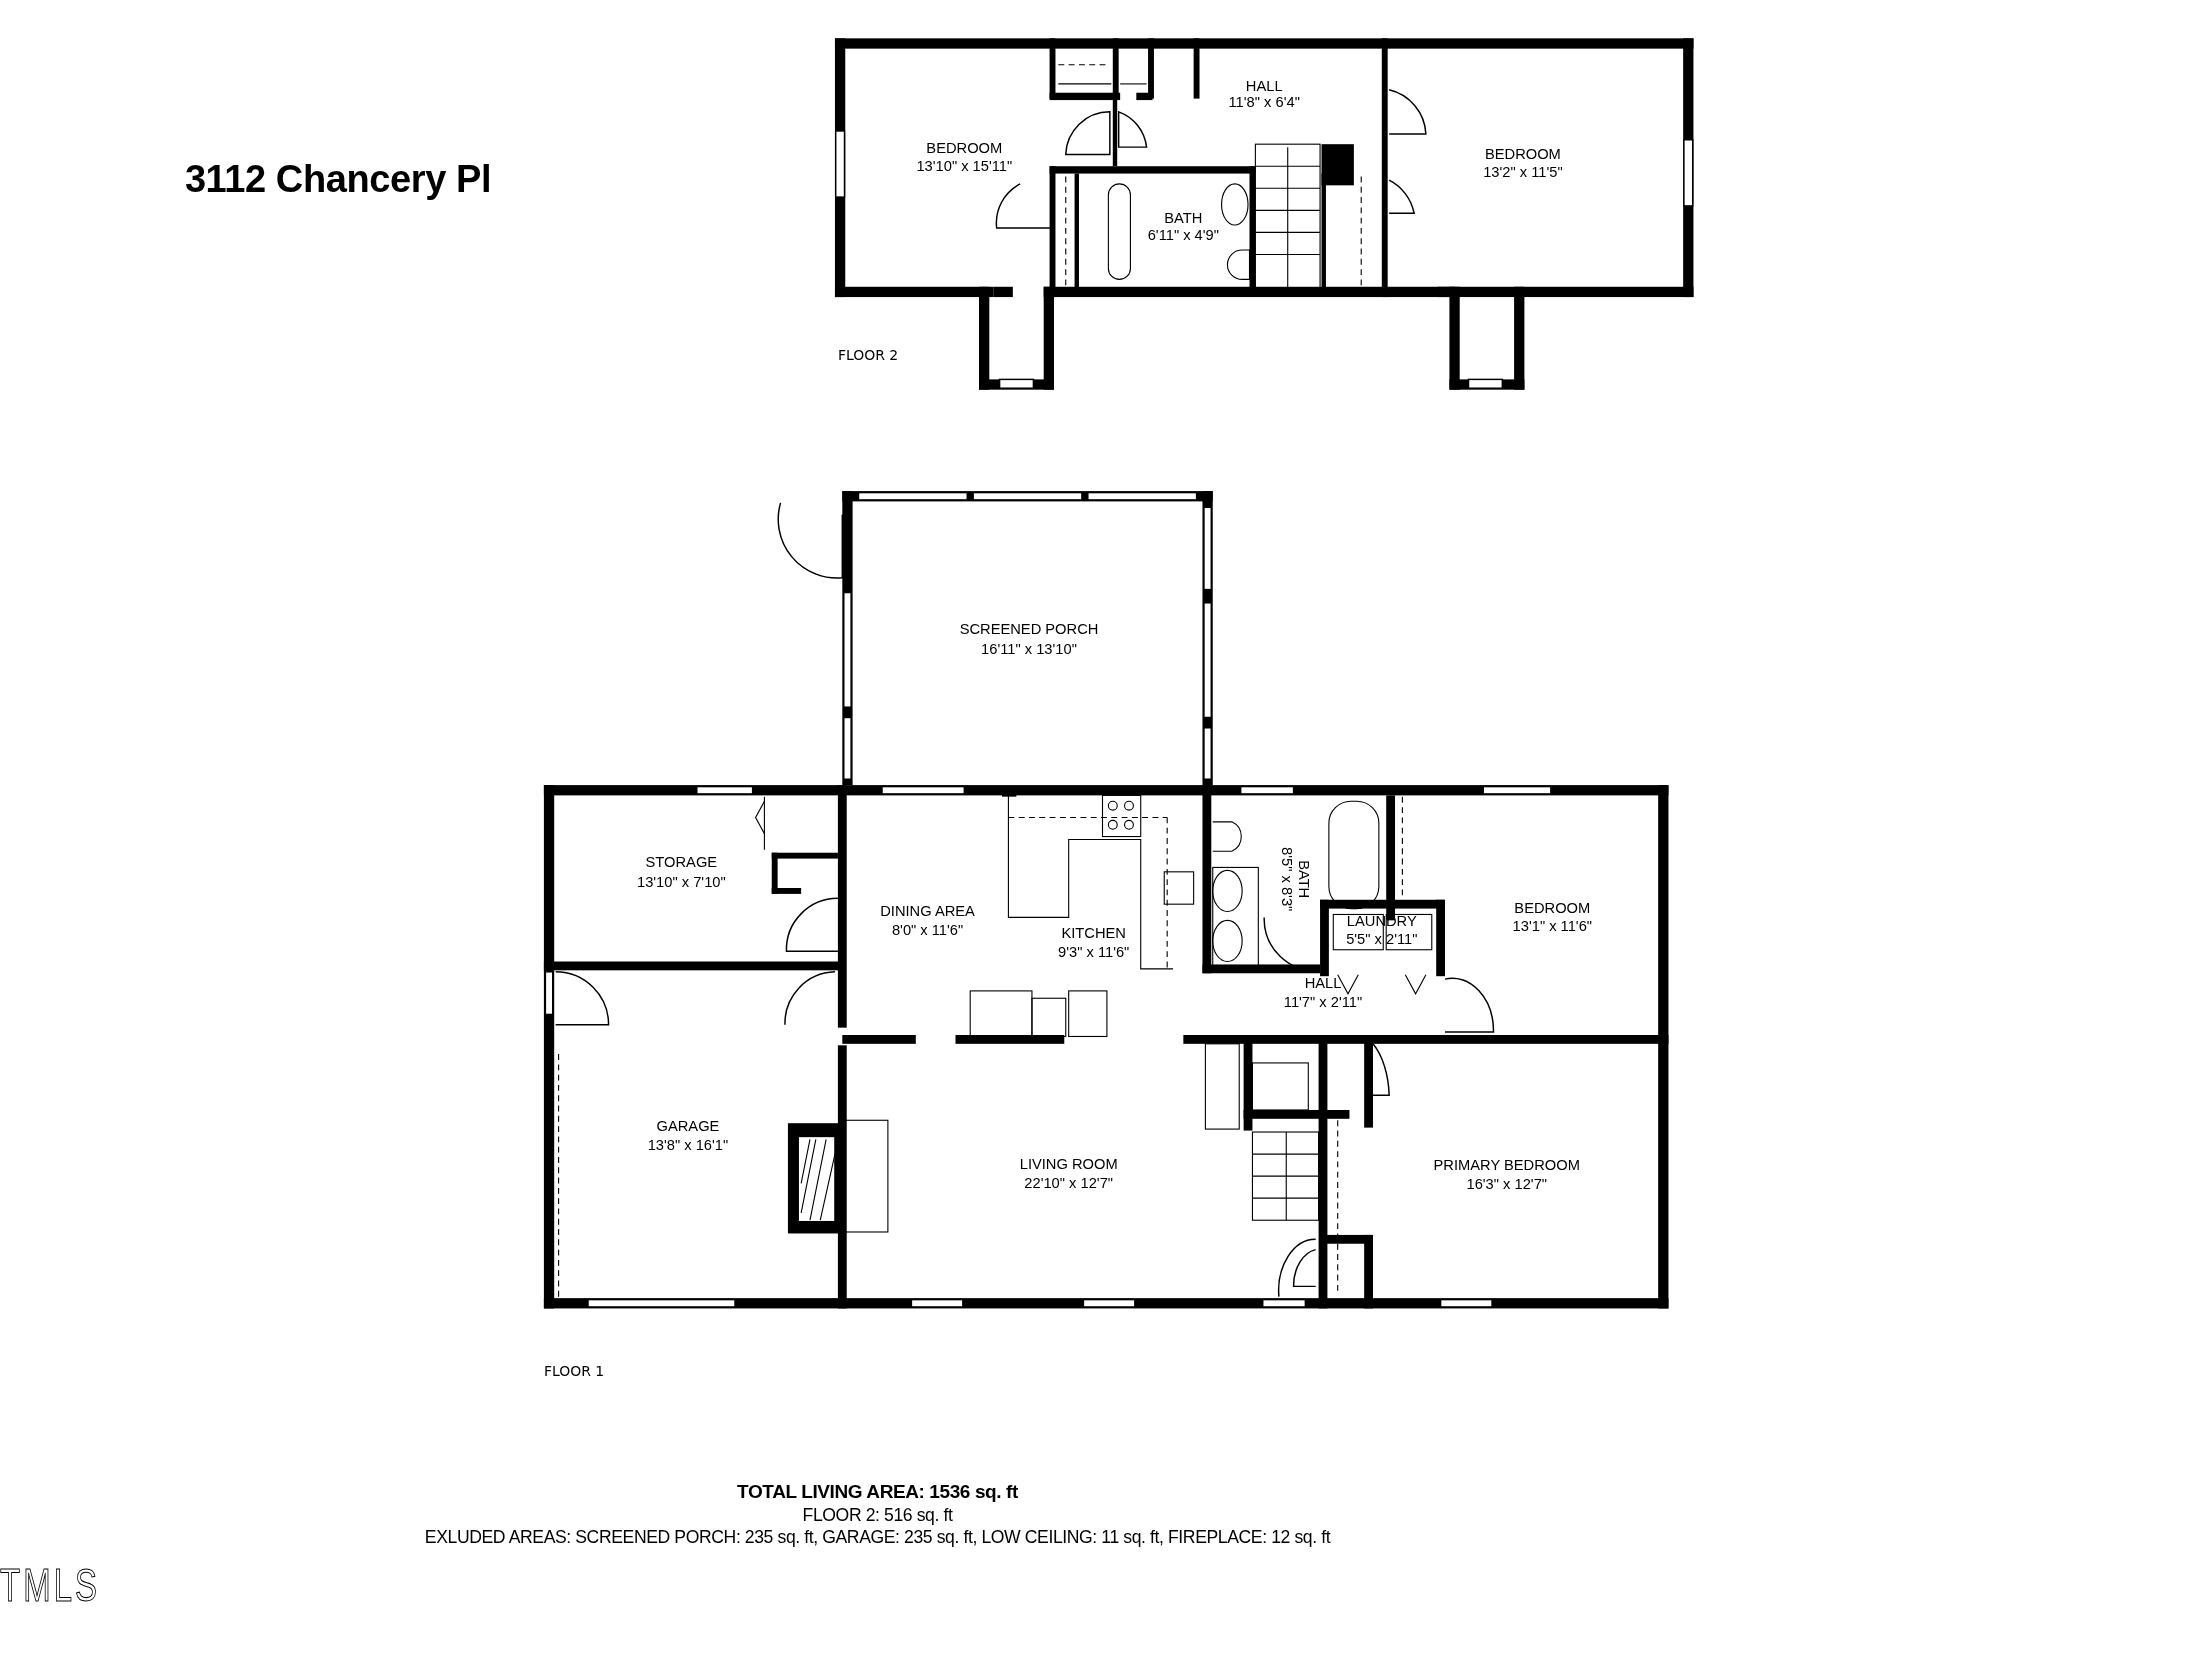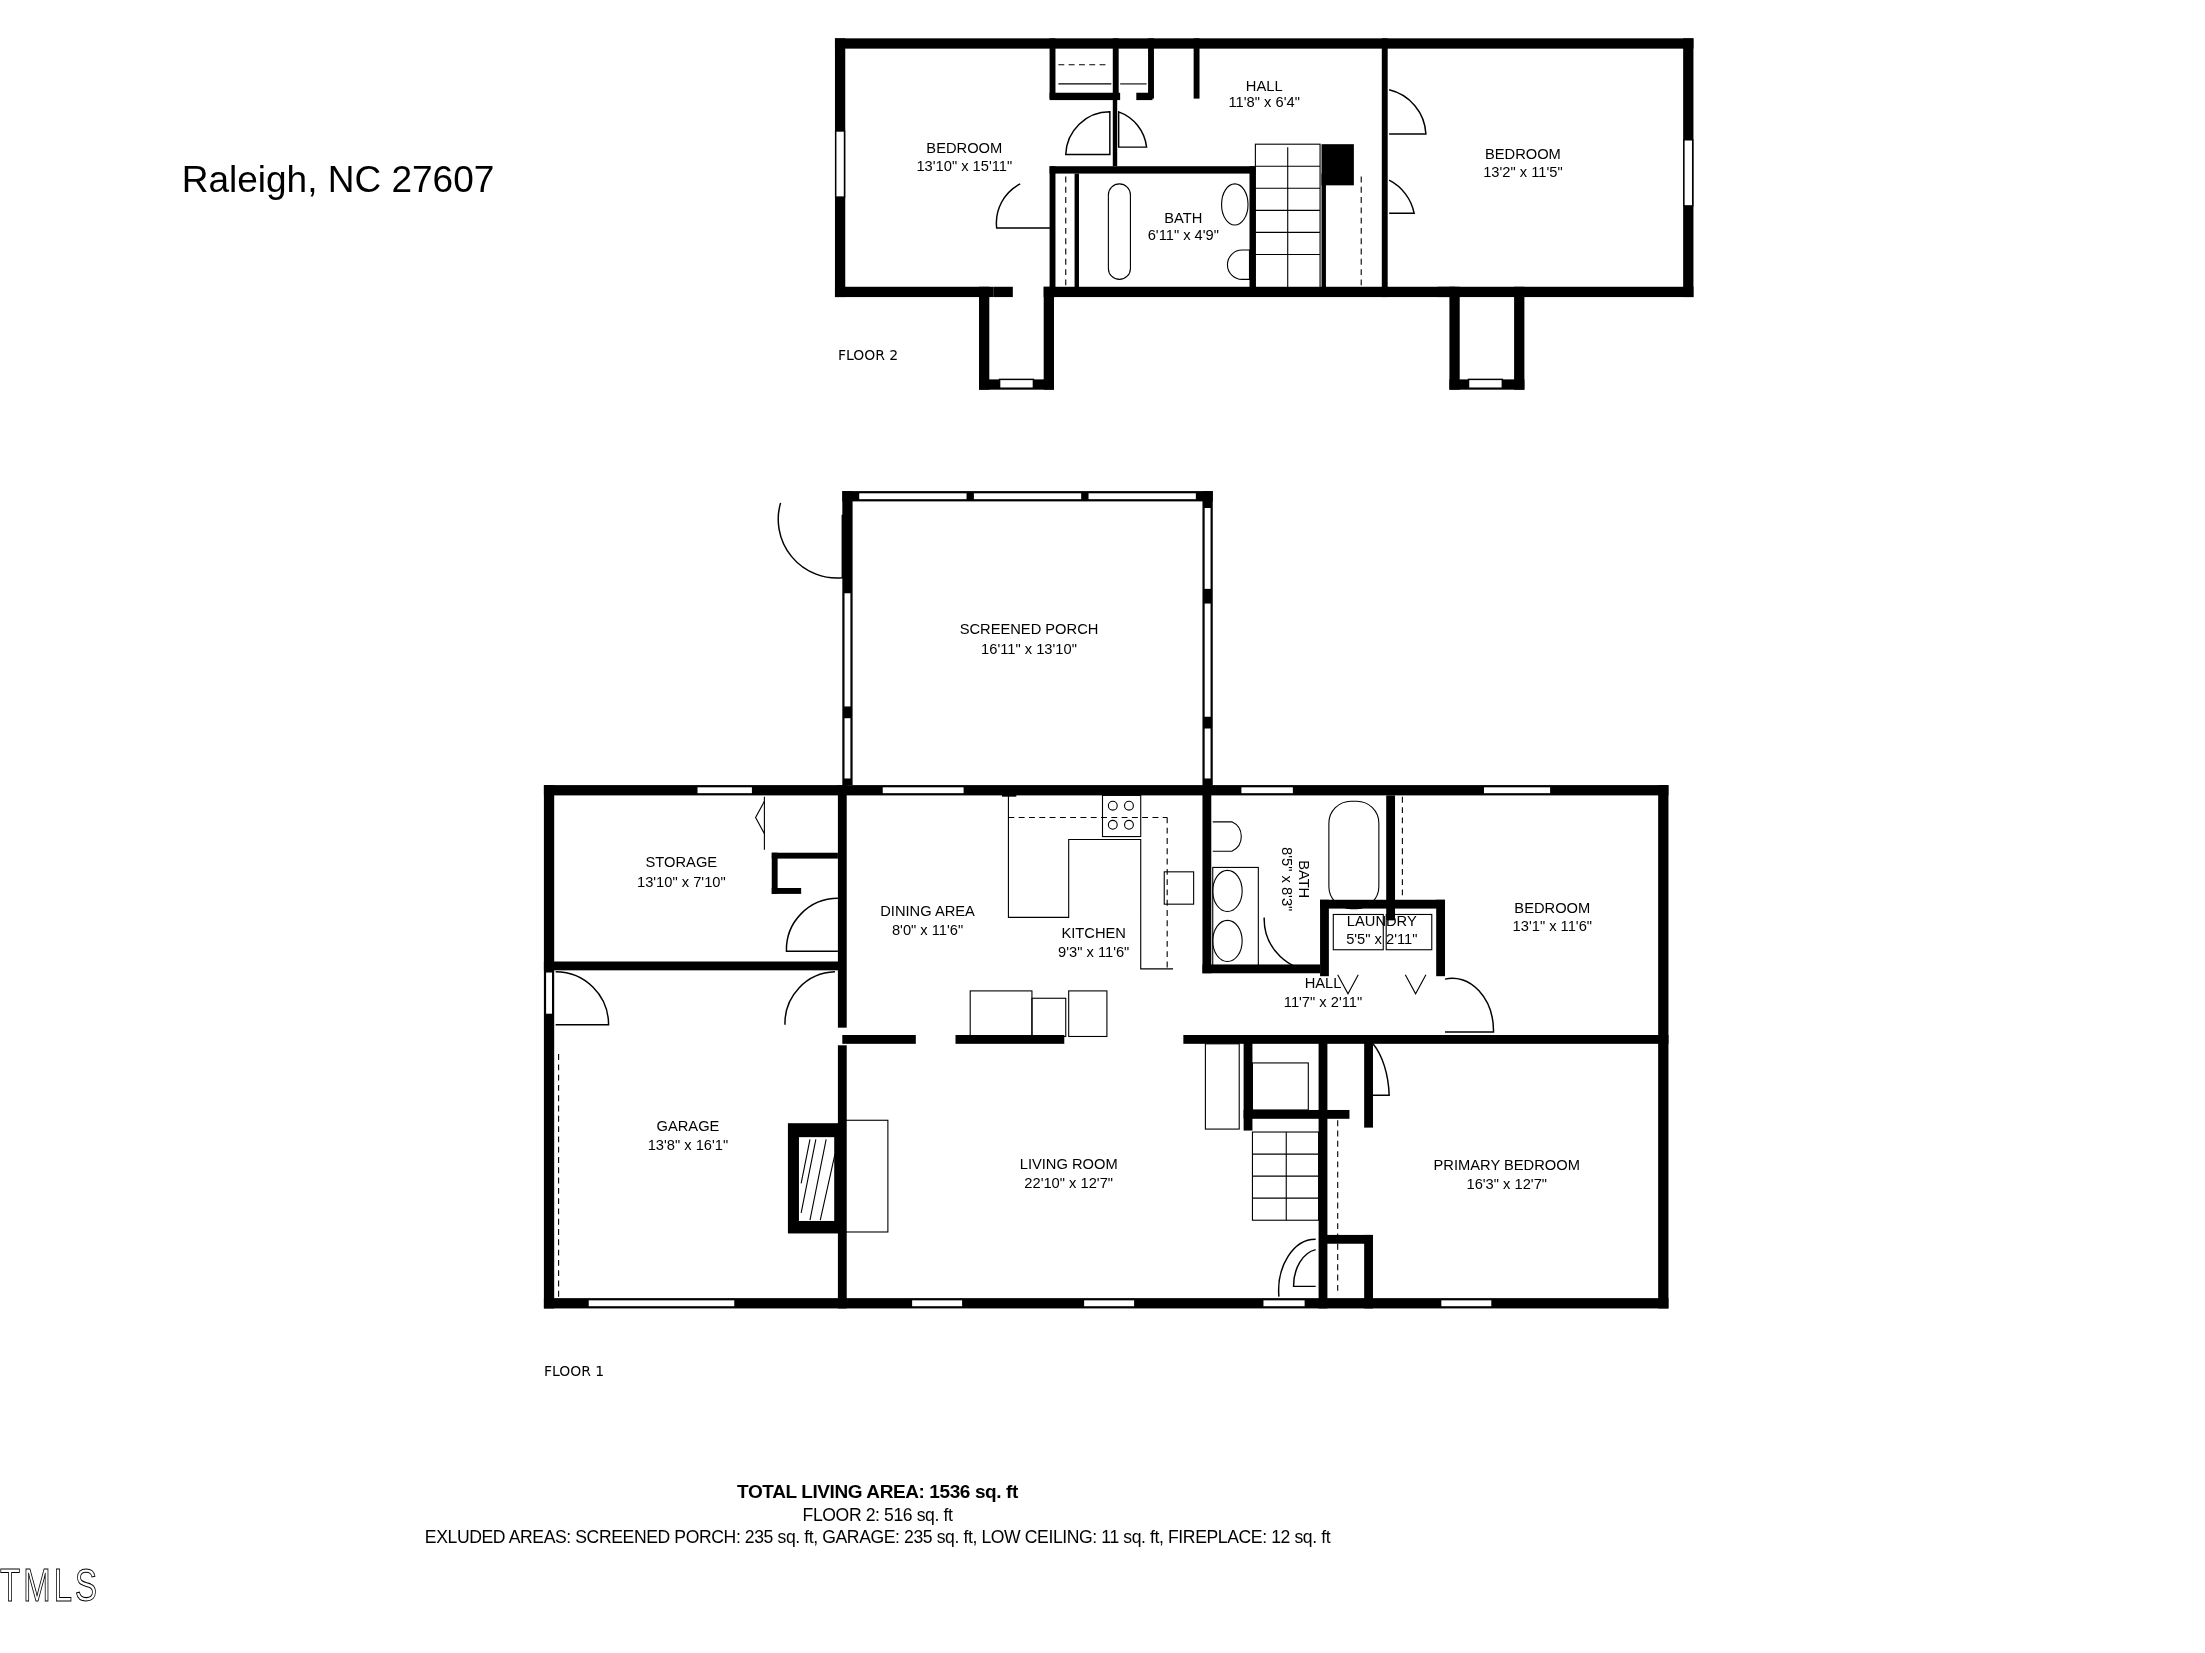--- a/index.html
+++ b/index.html
@@ -17,21 +17,21 @@
   .floor-label { font-family:"DejaVu Sans", sans-serif; font-size:19px; fill:#000; }
   .footer { position:absolute; left:0; width:1755px; top:1479px; text-align:center; font-family:"Liberation Sans", sans-serif; }
   .footer .total { font-weight:bold; font-size:19px; line-height:25px; letter-spacing:-0.4px; }
   .footer .row { font-size:17.6px; line-height:22px; letter-spacing:-0.4px; }
   .logo { position:absolute; left:0; top:1557px; font-family:"Liberation Sans", sans-serif; font-size:47px; font-weight:100; color:#fff; -webkit-text-stroke:1.1px #000; letter-spacing:4.4px; transform:scaleX(0.7); transform-origin:left; }
 </style>
 </head>
 <body>
 
 <div class="title">
-  <div class="city">Raleigh, NC 27607</div>
+  <div class="addr">3112 Chancery Pl</div>
 </div>
 
 <svg class="plan" width="2205" height="1654" viewBox="0 0 3000 2250">
 
   <g>
 
     <rect class="wall" x="1136" y="52" width="1168" height="14"></rect>
     <rect class="wall" x="1136" y="52" width="14" height="352"></rect>
     <rect class="wall" x="2290" y="52" width="14" height="352"></rect>
     <rect class="wall" x="1136" y="390" width="216" height="14"></rect>

